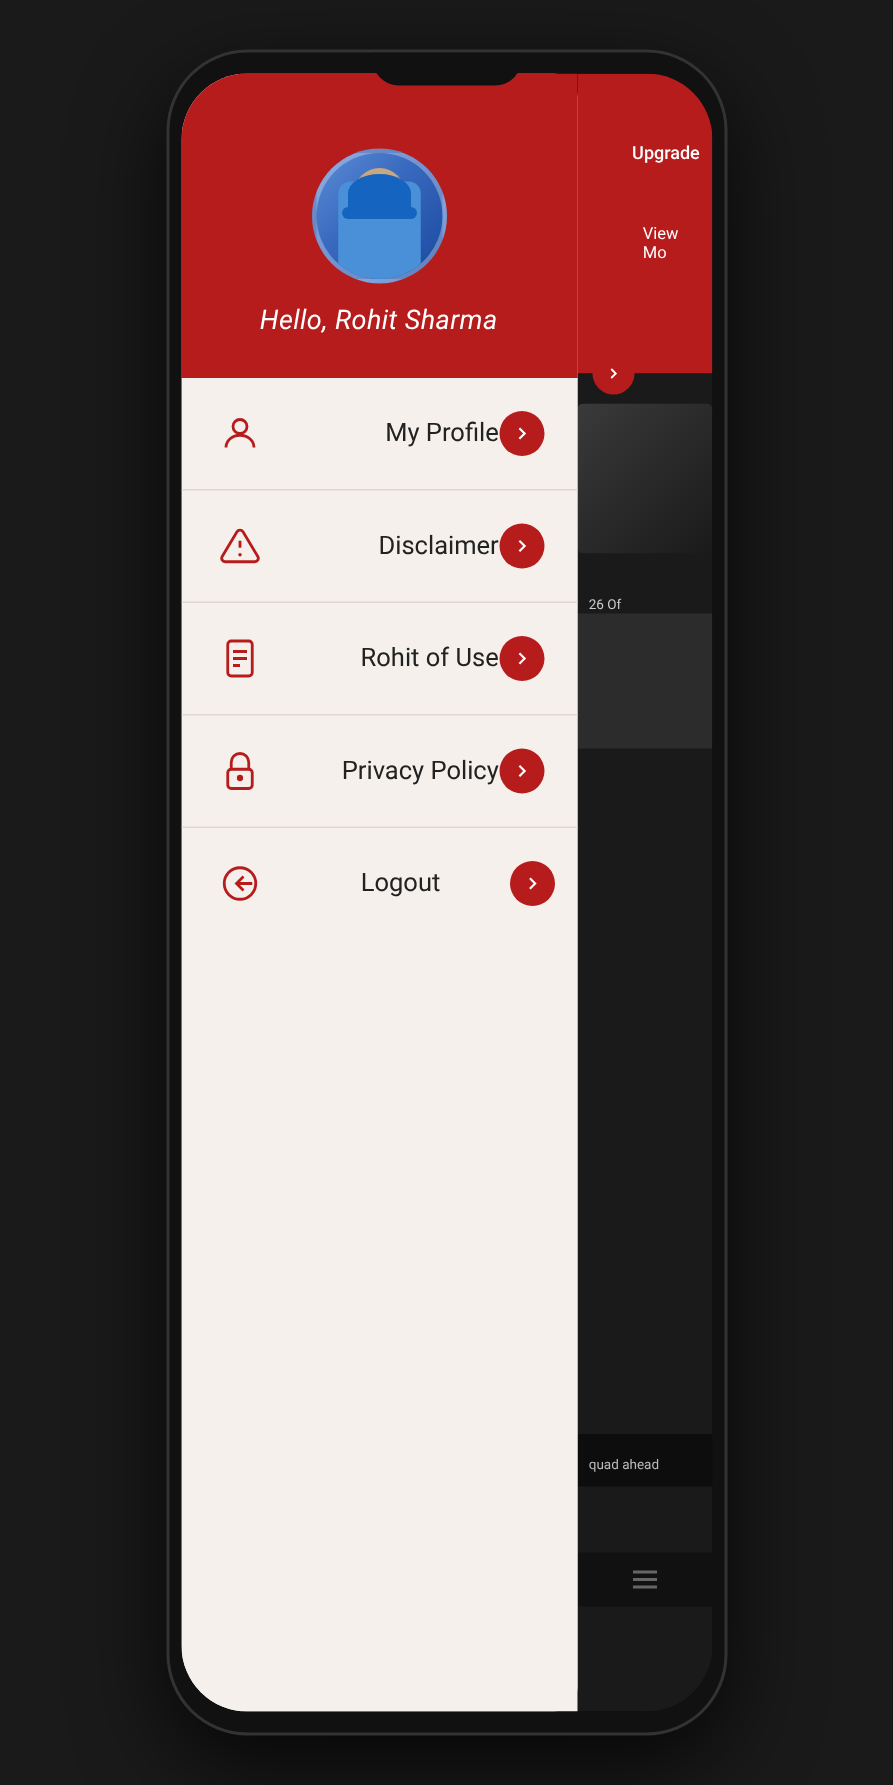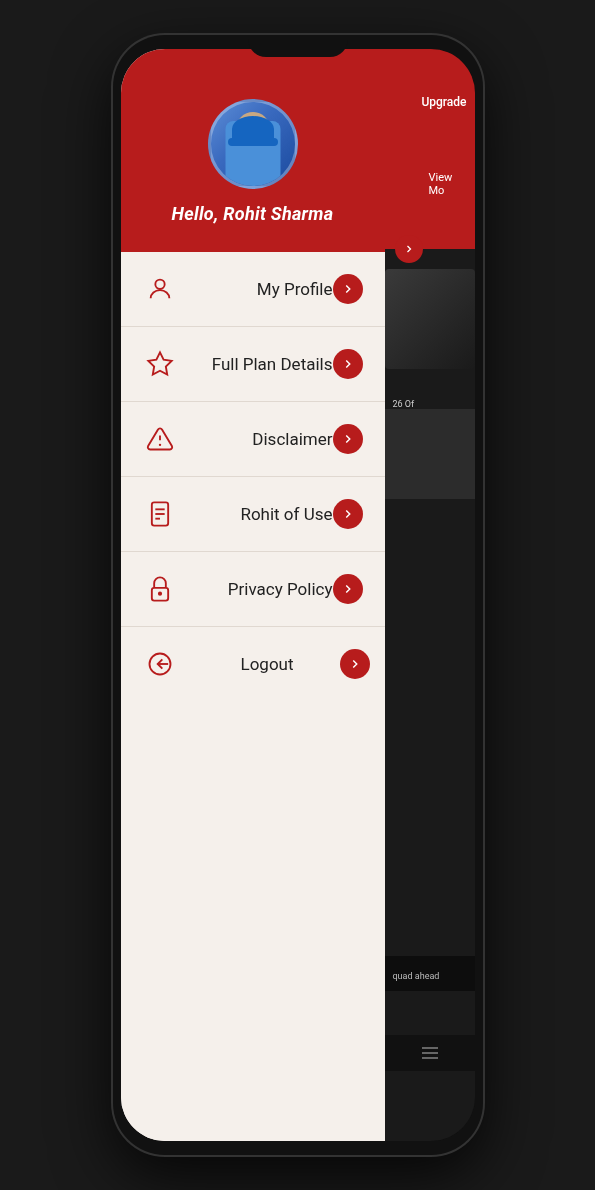--- a/index.html
+++ b/index.html
@@ -133,21 +133,21 @@
       width: 50px;
       height: 8px;
       background: #1565c0;
       border-radius: 4px;
     }
 
     .greeting-text {
       color: #fff;
       font-size: 18px;
       font-style: italic;
-      font-weight: 700;
+      font-weight: 400;
       letter-spacing: 0.3px;
     }
 
     
     .menu-list {
       flex: 1;
       background: #f5f0eb;
       padding: 0;
     }
 
@@ -236,33 +236,20 @@
             </svg>
           </div>
           <span class="menu-label">My Profile</span>
           <div class="menu-arrow">
             <svg viewBox="0 0 24 24">
               <polyline points="9 18 15 12 9 6"></polyline>
             </svg>
           </div>
         </div>
 
-        <div class="menu-item">
-          <div class="menu-icon">
-            <svg viewBox="0 0 24 24">
-              <polygon points="12 2 15.09 8.26 22 9.27 17 14.14 18.18 21.02 12 17.77 5.82 21.02 7 14.14 2 9.27 8.91 8.26 12 2"></polygon>
-            </svg>
-          </div>
-          <span class="menu-label">Full Plan Details</span>
-          <div class="menu-arrow">
-            <svg viewBox="0 0 24 24">
-              <polyline points="9 18 15 12 9 6"></polyline>
-            </svg>
-          </div>
-        </div>
 
         <div class="menu-item">
           <div class="menu-icon">
             <svg viewBox="0 0 24 24">
               <path d="M10.29 3.86L1.82 18a2 2 0 0 0 1.71 3h16.94a2 2 0 0 0 1.71-3L13.71 3.86a2 2 0 0 0-3.42 0z"></path>
               <line x1="12" y1="9" x2="12" y2="13"></line>
               <line x1="12" y1="17" x2="12.01" y2="17" stroke-linecap="round" stroke-width="2"></line>
             </svg>
           </div>
           <span class="menu-label">Disclaimer</span>
@@ -320,21 +307,21 @@
               <polyline points="9 18 15 12 9 6"></polyline>
             </svg>
           </div>
         </div>
 
       </div>
     </div>
 
     <div style="position: absolute; right: 0; top: 0; width: 90px; height: 100%; background: #111; z-index: 5; overflow: hidden;">
 
-      <div style="background: #b71c1c; height: 200px; position: relative; display: flex; flex-direction: column; align-items: flex-end; padding: 46px 8px 8px; gap: 22px;">
+      <div style="background: #b71c1c; height: 200px; position: relative; display: flex; flex-direction: column; align-items: flex-end; padding: 46px 8px 8px;">
         <span style="color: #fff; font-size: 12px; font-weight: 500;">Upgrade</span>
         <div style="margin-top: 40px; color: #fff; font-size: 11px; margin-left: 36px;">
           <span>View Mo</span>
         </div>
       </div>
 
       <div style="background: #1a1a1a; flex: 1; position: relative; height: calc(100% - 200px);">
 
         <div style="position: absolute; top: -14px; left: 10px; width: 28px; height: 28px; background: #b71c1c; border-radius: 50%; display: flex; align-items: center; justify-content: center; z-index: 10;">
           <svg width="12" height="12" viewBox="0 0 24 24" fill="none" stroke="#fff" stroke-width="2.5">

